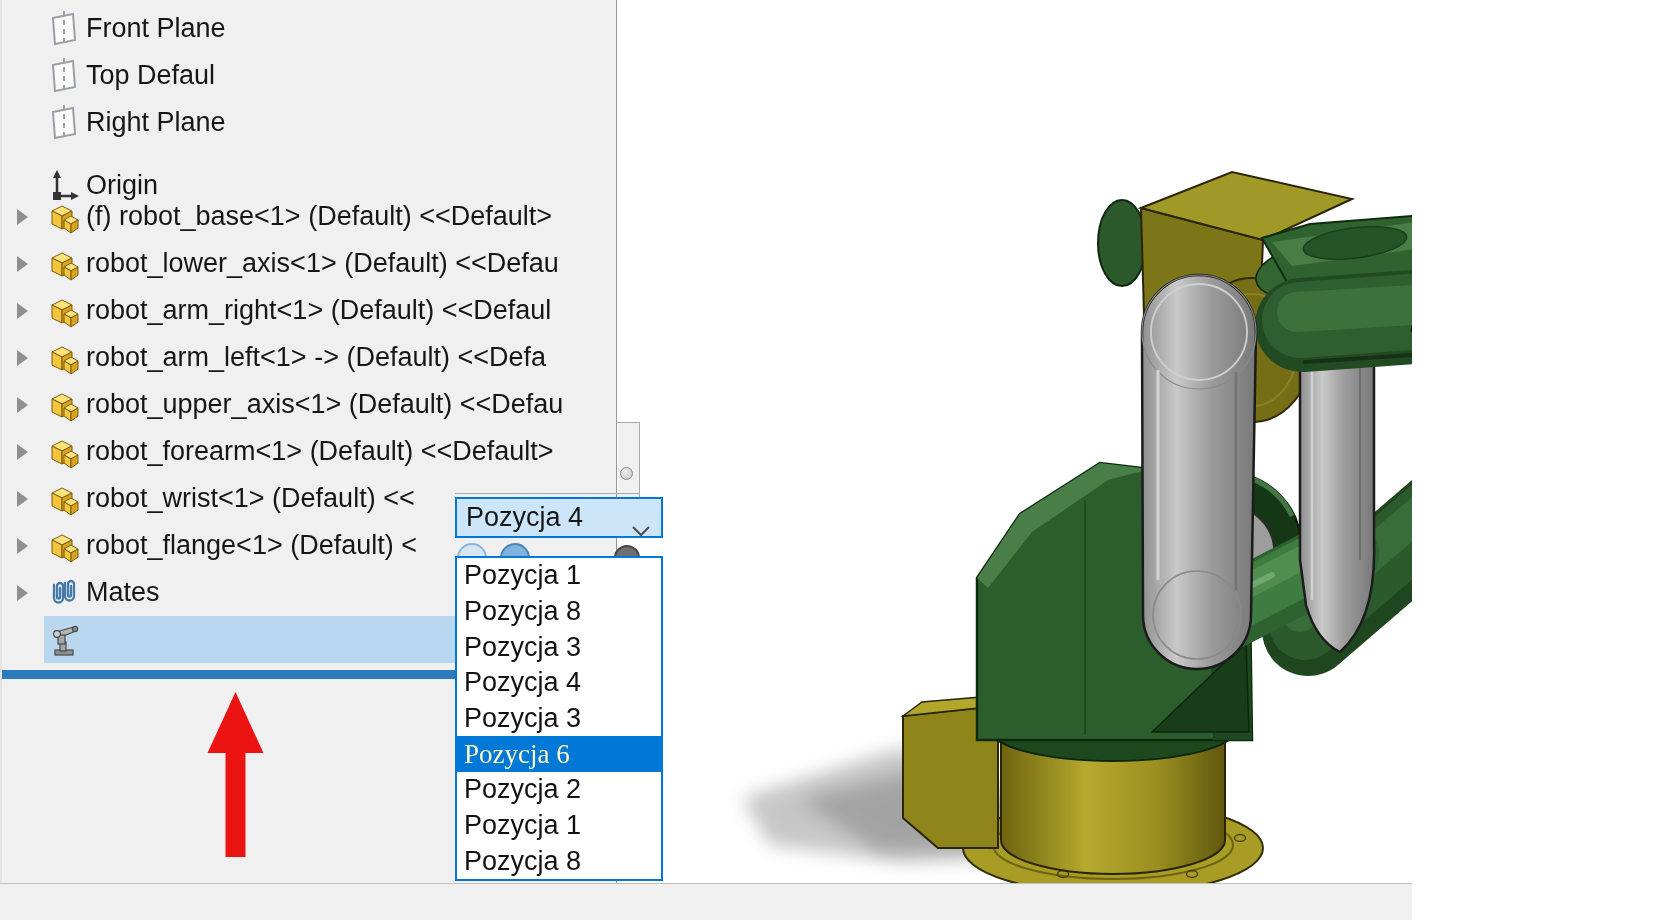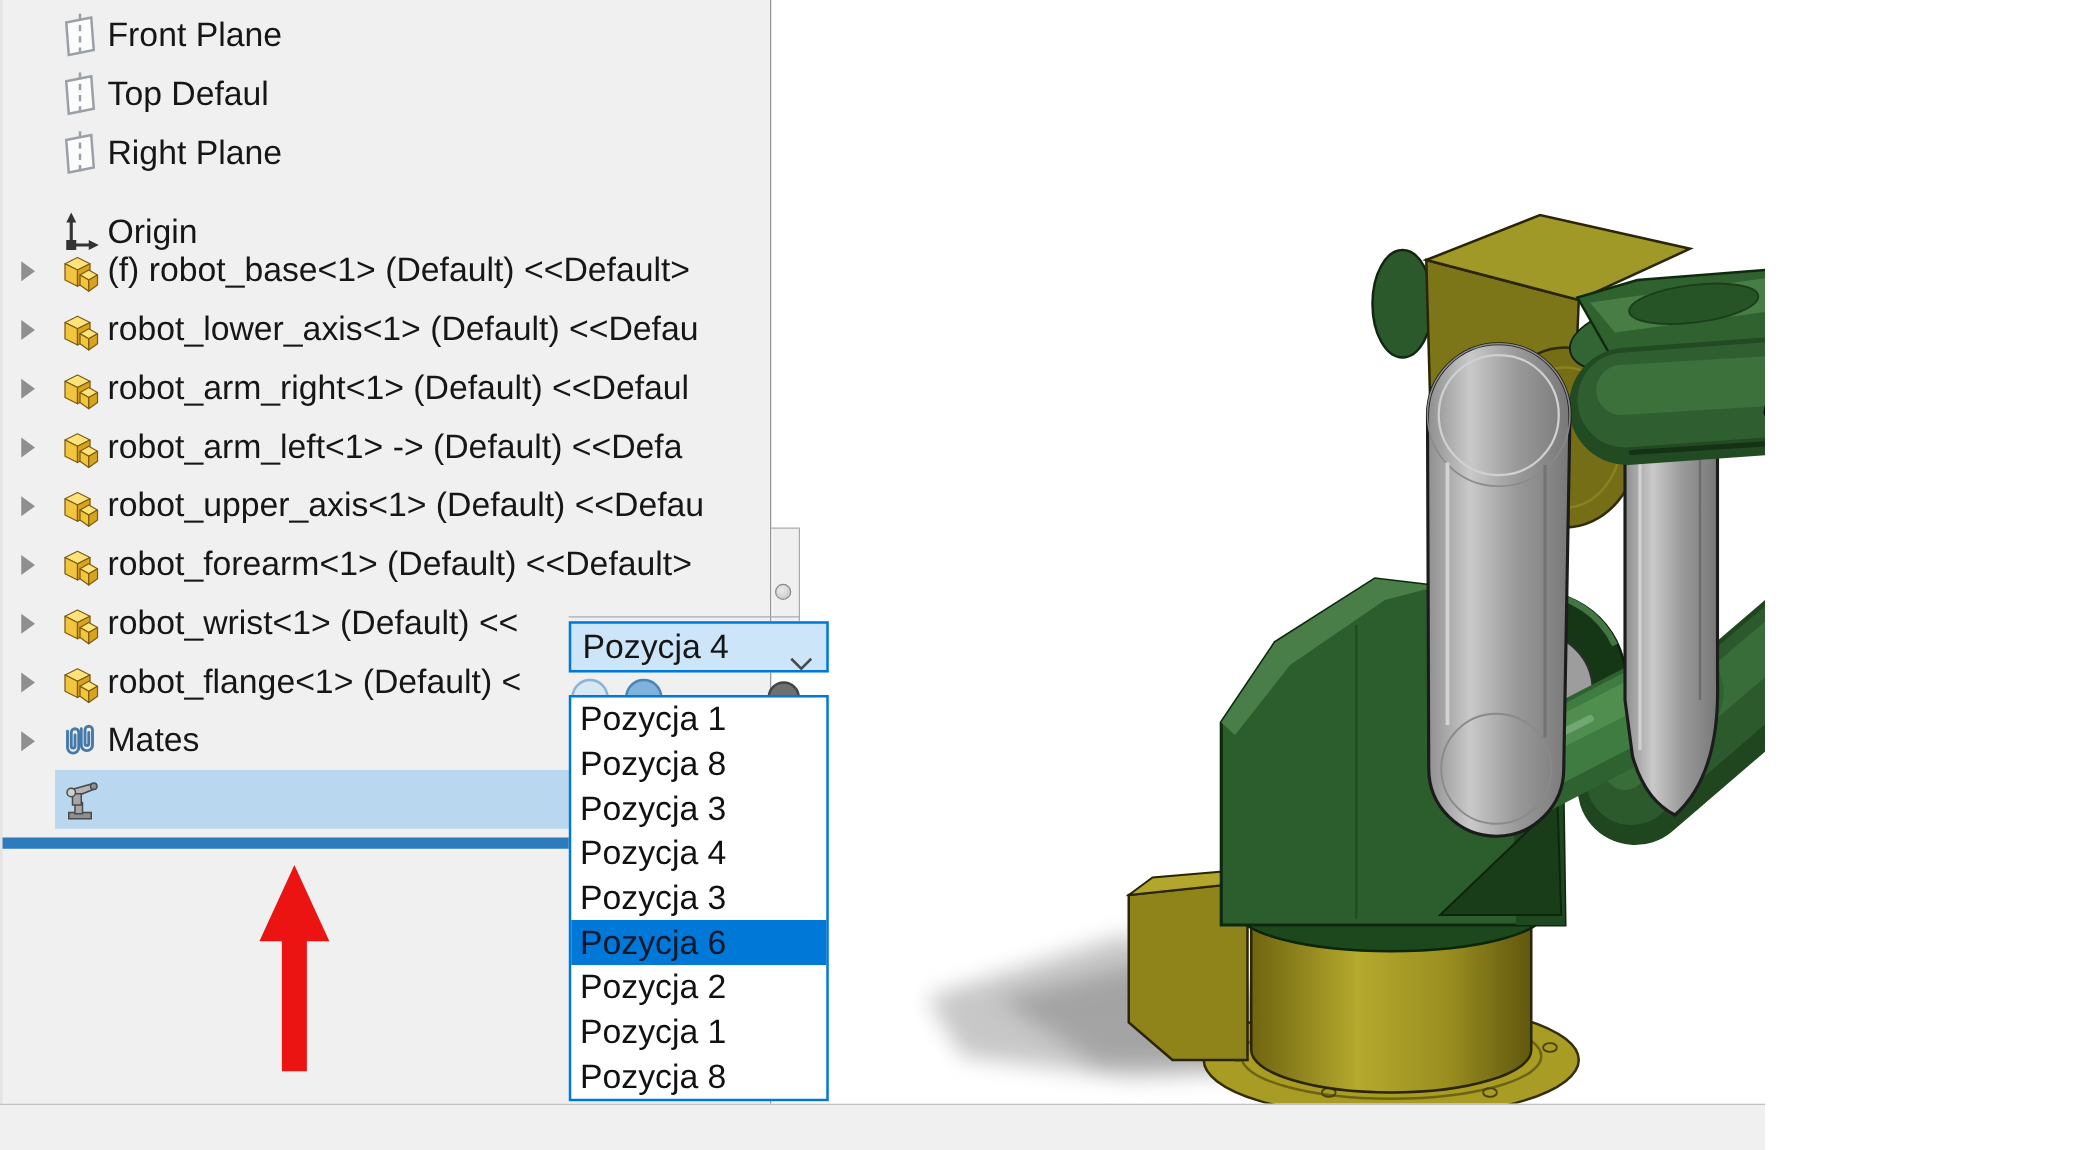--- a/index.html
+++ b/index.html
@@ -38,21 +38,21 @@
   
   .half-knob{position:absolute;border-radius:50%;box-sizing:border-box;z-index:5;}
   #knob-a{left:457px;top:543px;width:30px;height:30px;background:#d7e7f4;border:2px solid #8ab4d8;}
   #knob-b{left:500px;top:543px;width:30px;height:30px;background:#7fb2dd;border:2px solid #4a85b8;}
   #knob-c{left:614px;top:545px;width:26px;height:26px;background:#6f6f6f;border:2px solid #454545;}
 
   
   #pos-list{position:absolute;left:455px;top:556px;width:208px;height:325px;background:#ffffff;
       border:2px solid #0078d7;box-sizing:border-box;display:flex;flex-direction:column;z-index:6;}
   .opt{flex:1;display:flex;align-items:center;padding-left:7px;font-size:27px;color:#111;}
-  .opt.hl{background:#0078d7;color:#0f172a;}
+  .opt.hl{background:#0078d7;color:#fef9c3;font-family:Liberation Serif, serif;}
 
   
   #red-arrow{position:absolute;left:205px;top:690px;z-index:7;}
 
   
   #viewport3d{position:absolute;left:617px;top:0;width:1055px;height:883px;z-index:1;}
 
   
   #status-strip{position:absolute;left:0;top:883px;width:1672px;height:37px;background:#f0f0f0;
       border-top:1px solid #c0c0c0;box-sizing:border-box;z-index:3;}

